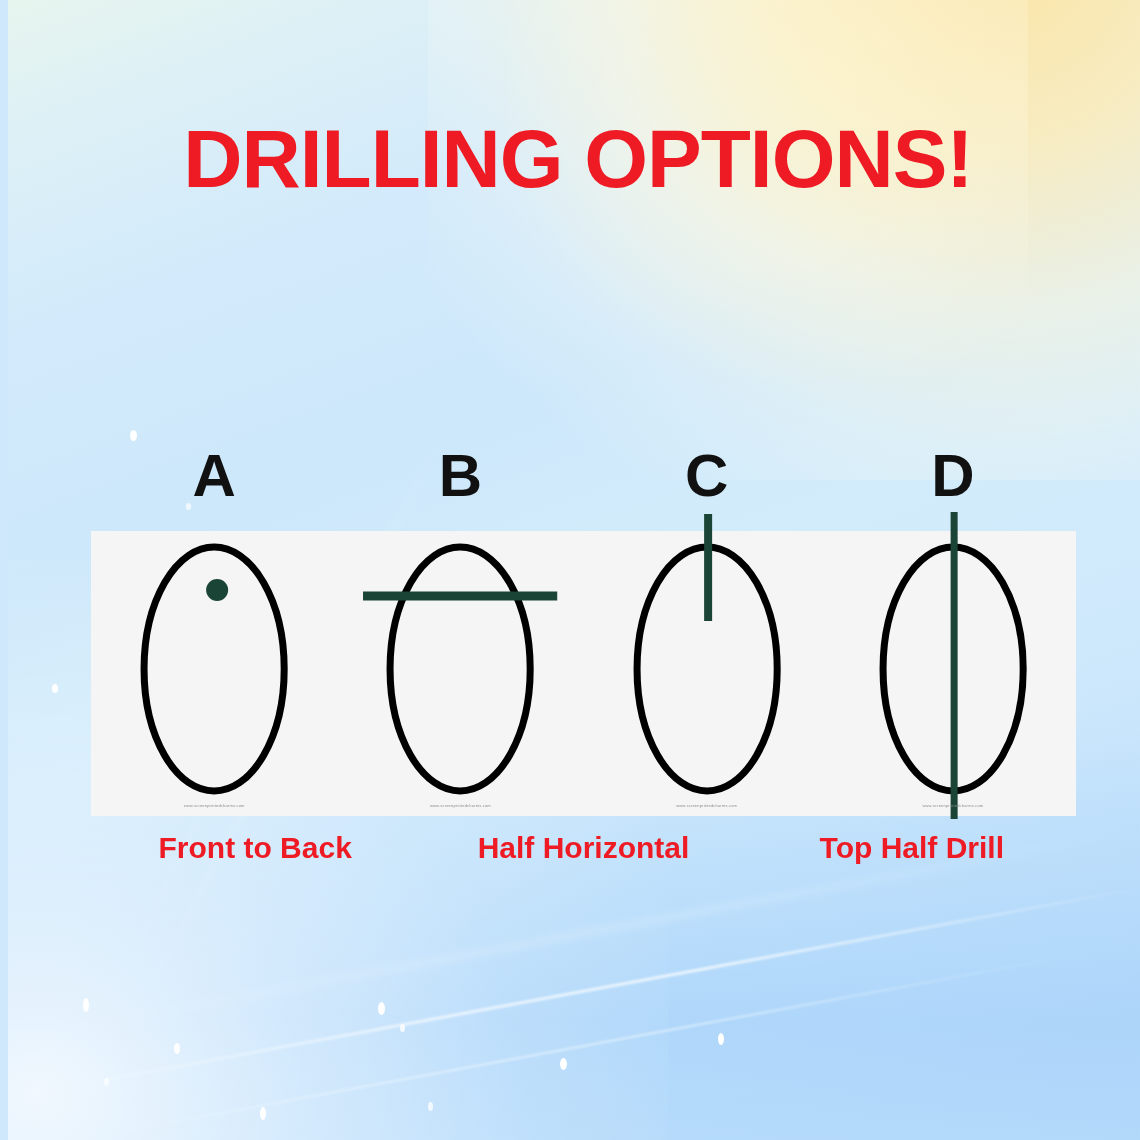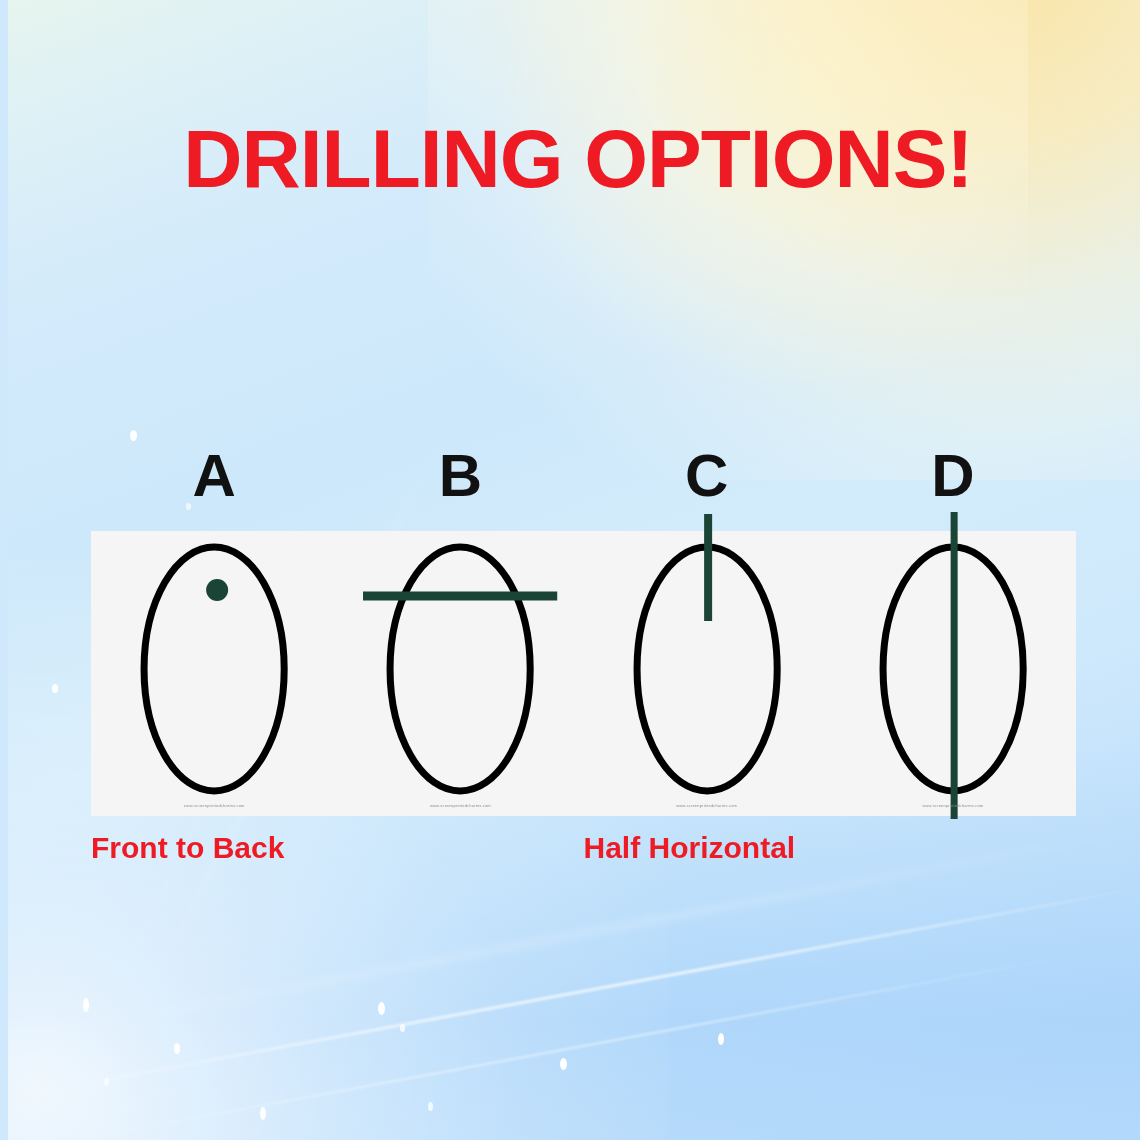--- a/index.html
+++ b/index.html
@@ -191,21 +191,21 @@
   .captions {
     position: absolute;
     left: 83px;
     top: 828px;
     width: 985px;
     height: 44px;
     display: flex;
   }
   .caption {
     flex: 1 1 0;
-    text-align: left;
+    text-align: center;
     color: #ee1b24;
     font-weight: bold;
     font-size: 30px;
     line-height: 40px;
     white-space: nowrap;
     font-family: "Liberation Sans", sans-serif;
   }
 </style>
 </head>
 <body>
@@ -279,15 +279,16 @@
         <line x1="124" y1="-19" x2="124" y2="288" stroke="#1a4435" stroke-width="7"></line>
       </svg>
       <div class="watermark">www.screenprintedcharms.com</div>
     </div>
 
   </div>
 
   <div class="captions">
     <div class="caption">Front to Back</div>
     <div class="caption">Half Horizontal</div>
+    <div class="caption">Top Half Drill</div>
   </div>
 
 </div>
 
 </body></html>

